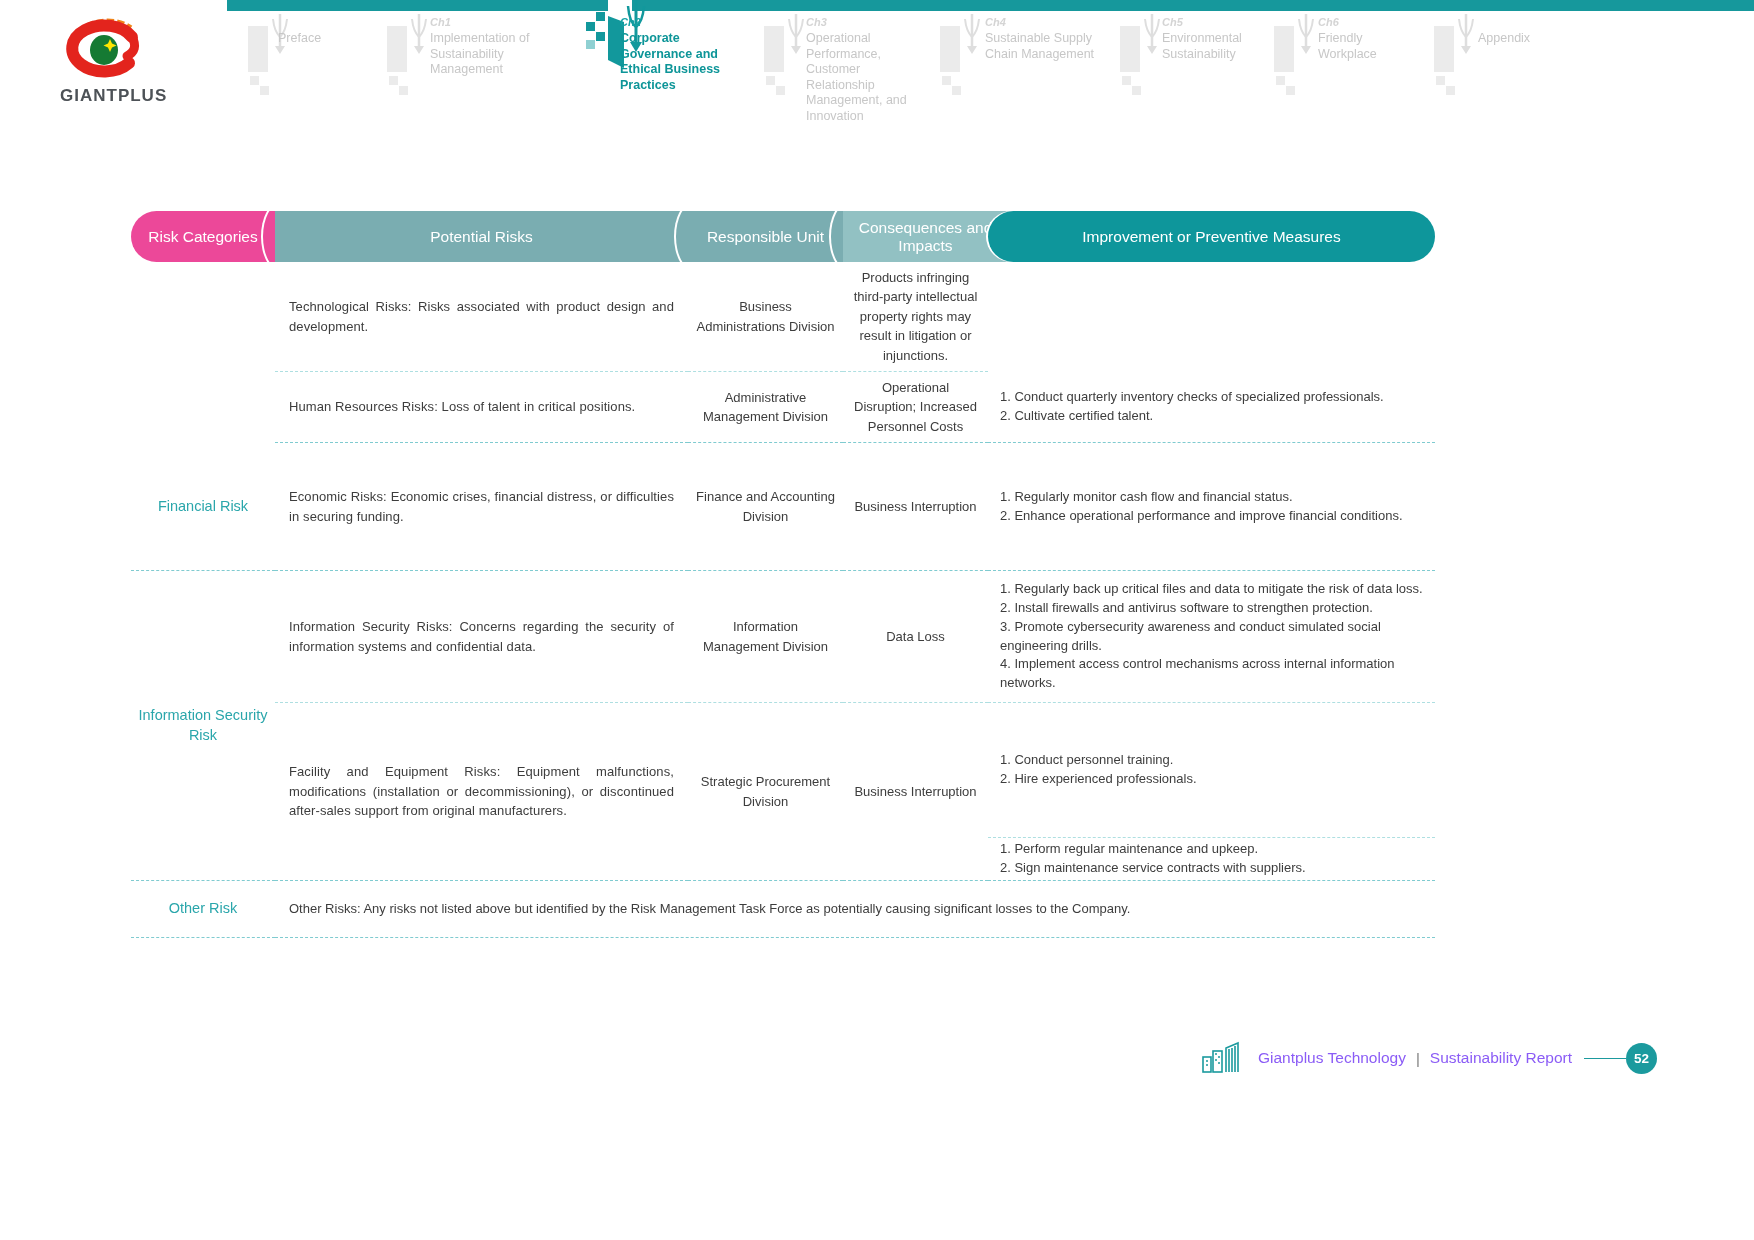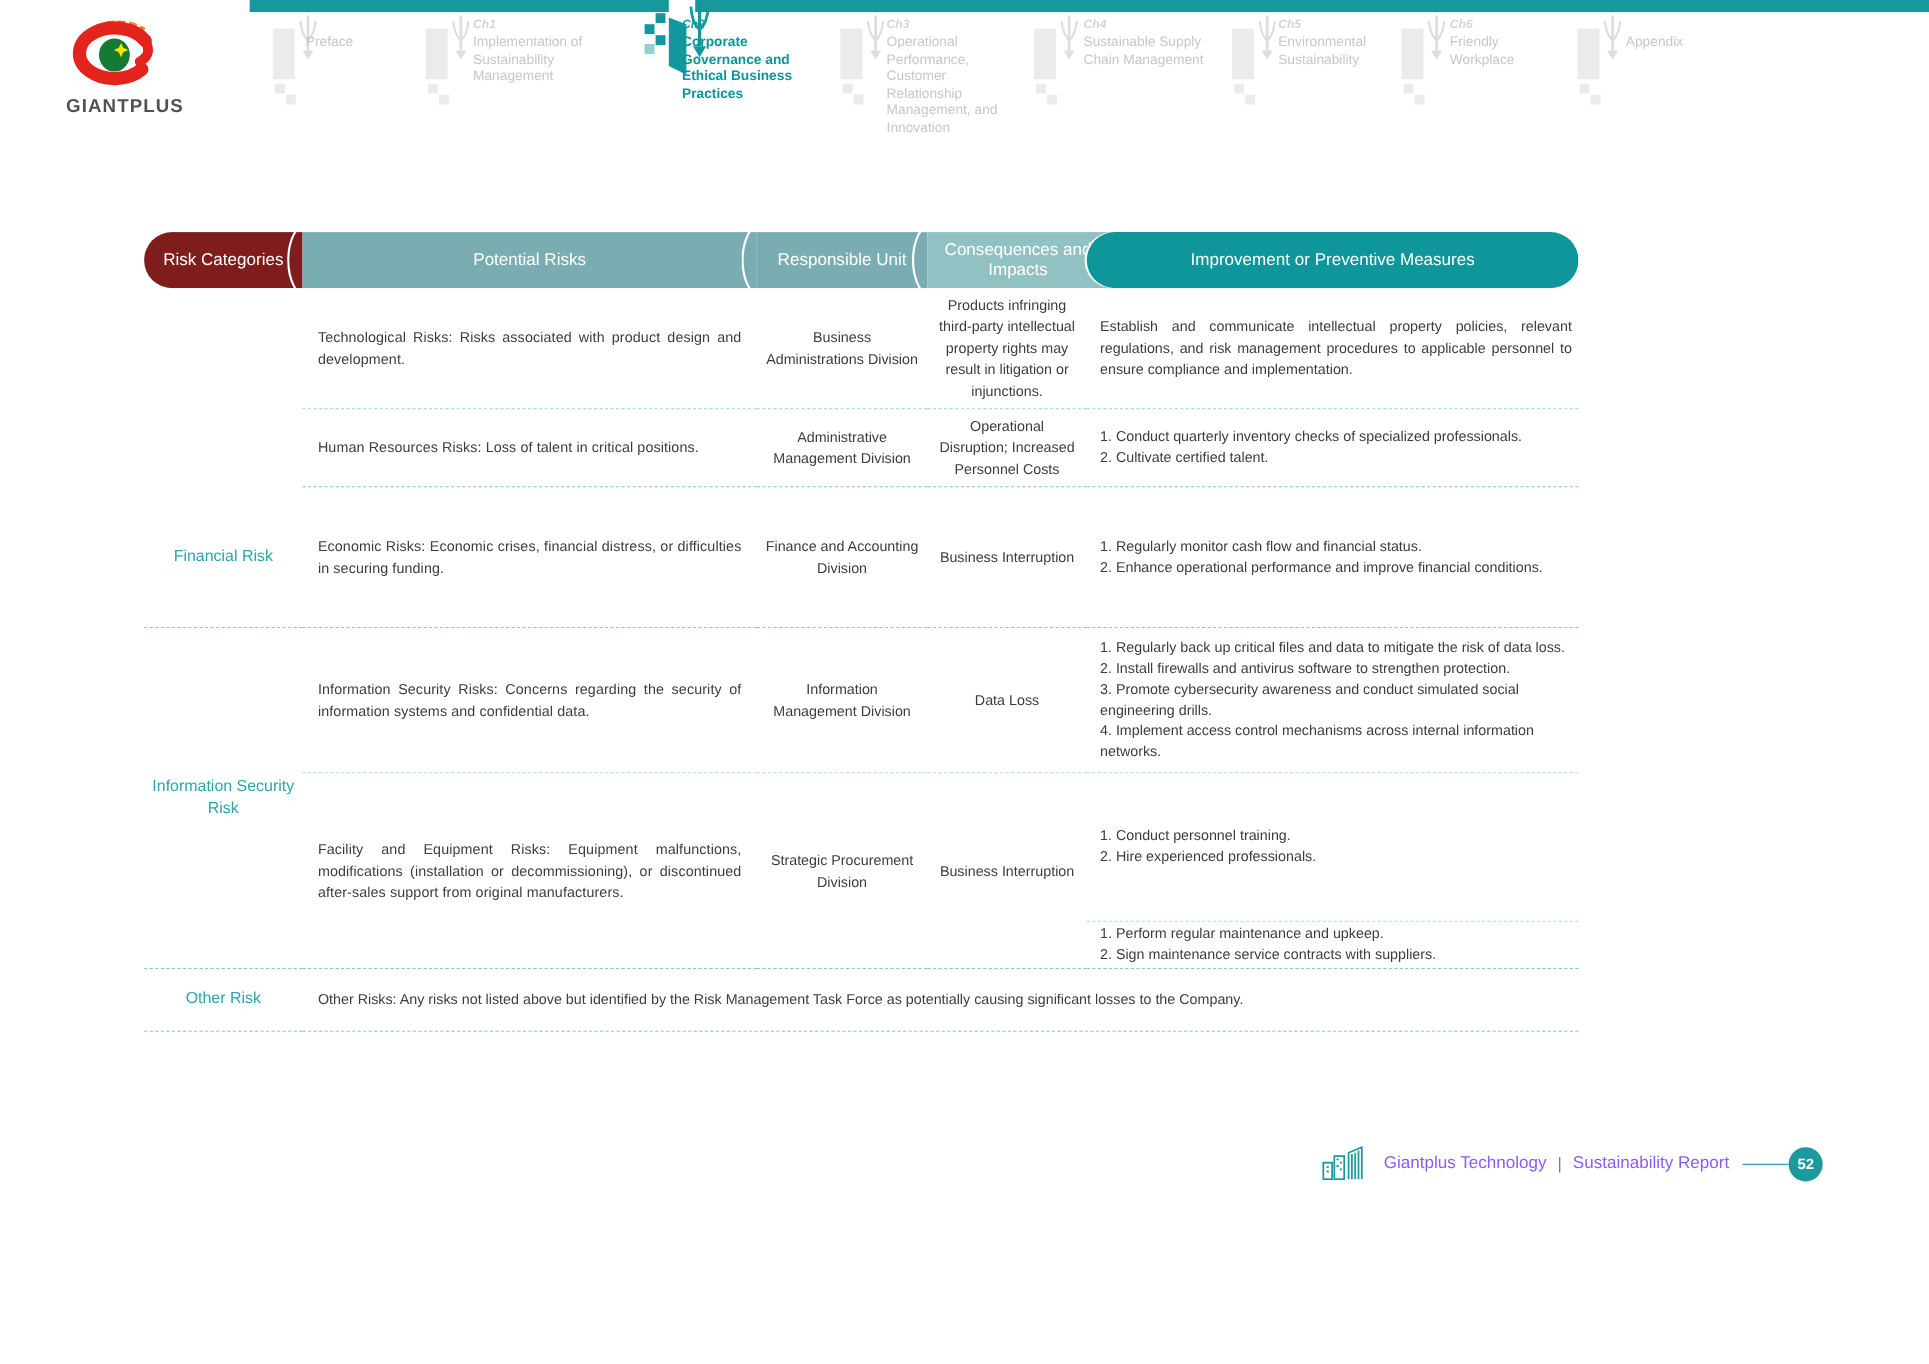--- a/index.html
+++ b/index.html
@@ -21,21 +21,21 @@
   .nav-num { position:absolute; top:16px; font-size:11px; font-style:italic; font-weight:bold; color:#d4d4d4; }
   .nav-label { position:absolute; top:31px; font-size:12.5px; line-height:15.5px; font-weight:400; color:#c7c7c7; }
   .nav-item.active .nav-num { color:#12a0a4; }
   .nav-item.active .nav-label { color:#0d9598; font-weight:600; }
 
   
   .risk-table { position:absolute; left:131px; top:211px; width:1304px; }
   .thead { position:relative; height:51px; border-radius:27px; overflow:hidden; display:flex; }
   .th { display:flex; align-items:center; justify-content:center; color:#fff;
         font-size:15.5px; line-height:1.15; text-align:center; flex:none; }
-  .th1 { width:144px; background:#7f1d1d;text-align:center; }
+  .th1 { width:144px; background:#ec4899;text-align:center; }
   .th2 { width:413px; background:#7aadb1; }
   .th3 { width:155px; background:#7aadb1; }
   .th4 { width:165px; background:#92c1c3; }
   .th5 { width:447px; margin-left:-20px; background:#0e969b; border-radius:27px 0 0 27px;
          box-shadow:-2px 0 0 #fff; z-index:2; }
   .arc { position:absolute; top:-9px; width:38px; height:69px; border:2px solid transparent;
          border-left:2px solid #fff; border-radius:50%; z-index:3; pointer-events:none; }
   .arc.a1 { left:130px; } .arc.a2 { left:543px; } .arc.a3 { left:698px; }
 
   .tbody { display:grid; grid-template-columns:144px 413px 155px 145px 447px;
@@ -198,21 +198,20 @@
       <i class="arc a1"></i>
       <i class="arc a2"></i>
       <i class="arc a3"></i>
     </div>
 
     <div class="tbody">
 
       <div class="cell risk bb-in" style="grid-area:1/2/2/3">Technological Risks: Risks associated with product design and development.</div>
       <div class="cell mid  bb-in" style="grid-area:1/3/2/4">Business Administrations Division</div>
       <div class="cell mid  bb-in" style="grid-area:1/4/2/5">Products infringing third-party intellectual property rights may result in litigation or injunctions.</div>
-      <div class="cell meas just bb-in" style="grid-area:1/5/2/6">Establish and communicate intellectual property policies, relevant regulations, and risk management procedures to applicable personnel to ensure compliance and implementation.</div>
 
       <div class="cell risk bb-grp" style="grid-area:2/2/3/3">Human Resources Risks: Loss of talent in critical positions.</div>
       <div class="cell mid  bb-grp" style="grid-area:2/3/3/4">Administrative Management Division</div>
       <div class="cell mid  bb-grp" style="grid-area:2/4/3/5">Operational Disruption; Increased Personnel Costs</div>
       <div class="cell meas list bb-grp" style="grid-area:2/5/3/6">1. Conduct quarterly inventory checks of specialized professionals.
 2. Cultivate certified talent.</div>
 
       <div class="cell cat bb-grp" style="grid-area:3/1/4/2">Financial Risk</div>
       <div class="cell risk bb-grp" style="grid-area:3/2/4/3">Economic Risks: Economic crises, financial distress, or difficulties in securing funding.</div>
       <div class="cell mid  bb-grp" style="grid-area:3/3/4/4">Finance and Accounting Division</div>

